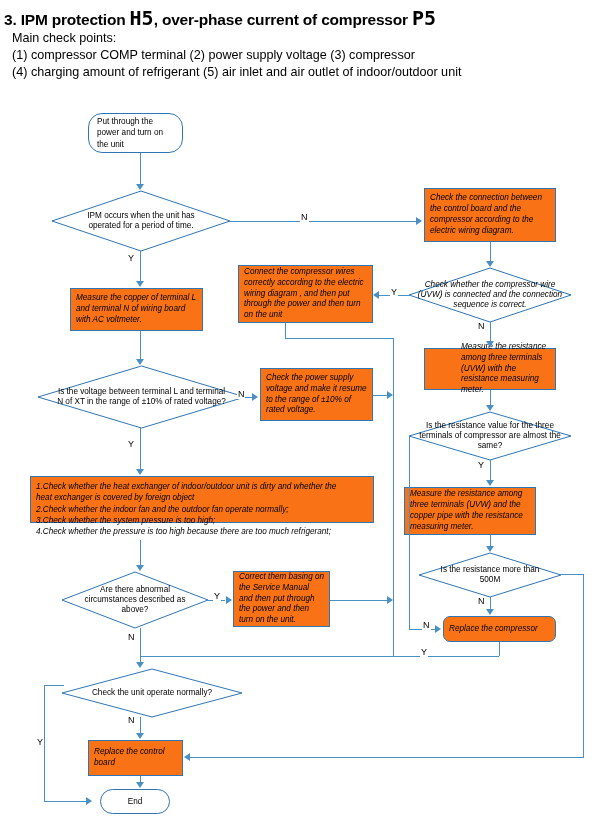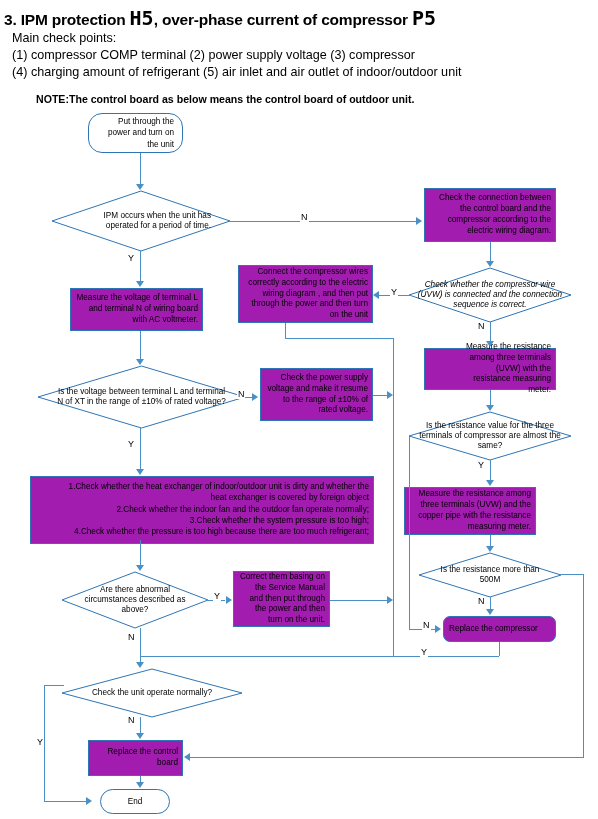--- a/index.html
+++ b/index.html
@@ -22,25 +22,26 @@
   }
   .hdr-line{
     position:absolute;left:12px;font-size:12.6px;white-space:nowrap;
   }
   .note{
     position:absolute;left:36px;top:93px;font-size:10.6px;font-weight:bold;
     white-space:nowrap;
   }
 
   
-  .node{position:absolute;box-sizing:border-box;text-align:right;}
+  .node{position:absolute;box-sizing:border-box;}
   .box{
-    border:1px solid #2E75B6;background:#a21caf;
+    border:1px solid #2E75B6;background:#f97316;
     display:flex;align-items:center;
     padding:3px 4px 3px 5px;
+    font-style:italic;
   }
   .box span{display:block;font-size:8.2px;line-height:1.32;color:#000;}
   .box.tight span{line-height:1.38;}
   .term{
     border:1px solid #2E75B6;background:#ffffff;border-radius:14px;
     display:flex;align-items:center;justify-content:flex-start;
     padding:3px 8px;
   }
   .term.ctr{justify-content:center;}
   .term span{display:block;font-size:8.2px;line-height:1.35;}
@@ -68,53 +69,52 @@
 </head>
 <body>
 
 <div id="stage">
 
   <div class="hdr-title"><span>3. IPM protection </span><span class="code">H5</span><span>, over-phase current of compressor </span><span class="code">P5</span></div>
 
   <div class="hdr-line" style="top:31px">Main check points:</div>
   <div class="hdr-line" style="top:48px">(1) compressor COMP terminal   (2) power supply voltage  (3) compressor</div>
   <div class="hdr-line" style="top:65px">(4) charging amount of refrigerant   (5) air inlet and air outlet of indoor/outdoor unit</div>
-  <div class="note">NOTE:The control board as below means the control board of outdoor unit.</div>
 
   <div class="node term" style="left:88px;top:113px;width:95px;height:40px;">
     <span>Put through the power and turn on the unit</span>
   </div>
 
   <div class="dia" style="left:52px;top:191px;width:178px;height:60px;">
     <svg width="178" height="60" viewBox="0 0 178 60">
         <polygon points="89,0 178,30 89,60 0,30" fill="#fff" stroke="#2E75B6" stroke-width="1"></polygon>
       </svg>
     <div class="lbl">
-        <span style="width:140px;text-align:right;">IPM occurs when the unit has operated for a period of time.</span>
+        <span style="width:140px;">IPM occurs when the unit has operated for a period of time.</span>
       </div>
   </div>
 
   <div class="node box" style="left:70px;top:288px;width:133px;height:43px;">
-    <span>Measure the voltage of terminal L and terminal N of wiring board with AC voltmeter.</span>
+    <span>Measure the copper of terminal L and terminal N of wiring board with AC voltmeter.</span>
   </div>
 
   <div class="dia" style="left:38px;top:366px;width:207px;height:62px;">
     <svg width="207" height="62" viewBox="0 0 207 62">
         <polygon points="103.5,0 207,31 103.5,62 0,31" fill="#fff" stroke="#2E75B6" stroke-width="1"></polygon>
       </svg>
     <div class="lbl">
         <span style="width:175px;">Is the voltage between terminal L and terminal N of XT in the range of ±10% of rated voltage?</span>
       </div>
   </div>
 
   <div class="node box" style="left:260px;top:368px;width:113px;height:53px;">
     <span>Check the power supply voltage and make it resume to the range of ±10% of rated voltage.</span>
   </div>
 
-  <div class="node box tight" style="left:30px;top:476px;width:344px;height:68px;align-items:flex-start;padding-top:4px;">
+  <div class="node box tight" style="left:30px;top:476px;width:344px;height:47px;align-items:flex-start;padding-top:4px;">
     <div style="width:100%">
       <span>1.Check whether the heat exchanger of indoor/outdoor unit is dirty and whether the</span>
       <span>   heat exchanger is covered by foreign object</span>
       <span>2.Check whether the indoor fan and the outdoor fan operate normally;</span>
       <span>3.Check whether the system pressure is too high;</span>
       <span>4.Check whether the pressure is too high because there are too much refrigerant;</span>
     </div>
   </div>
 
   <div class="dia" style="left:62px;top:572px;width:146px;height:56px;">

